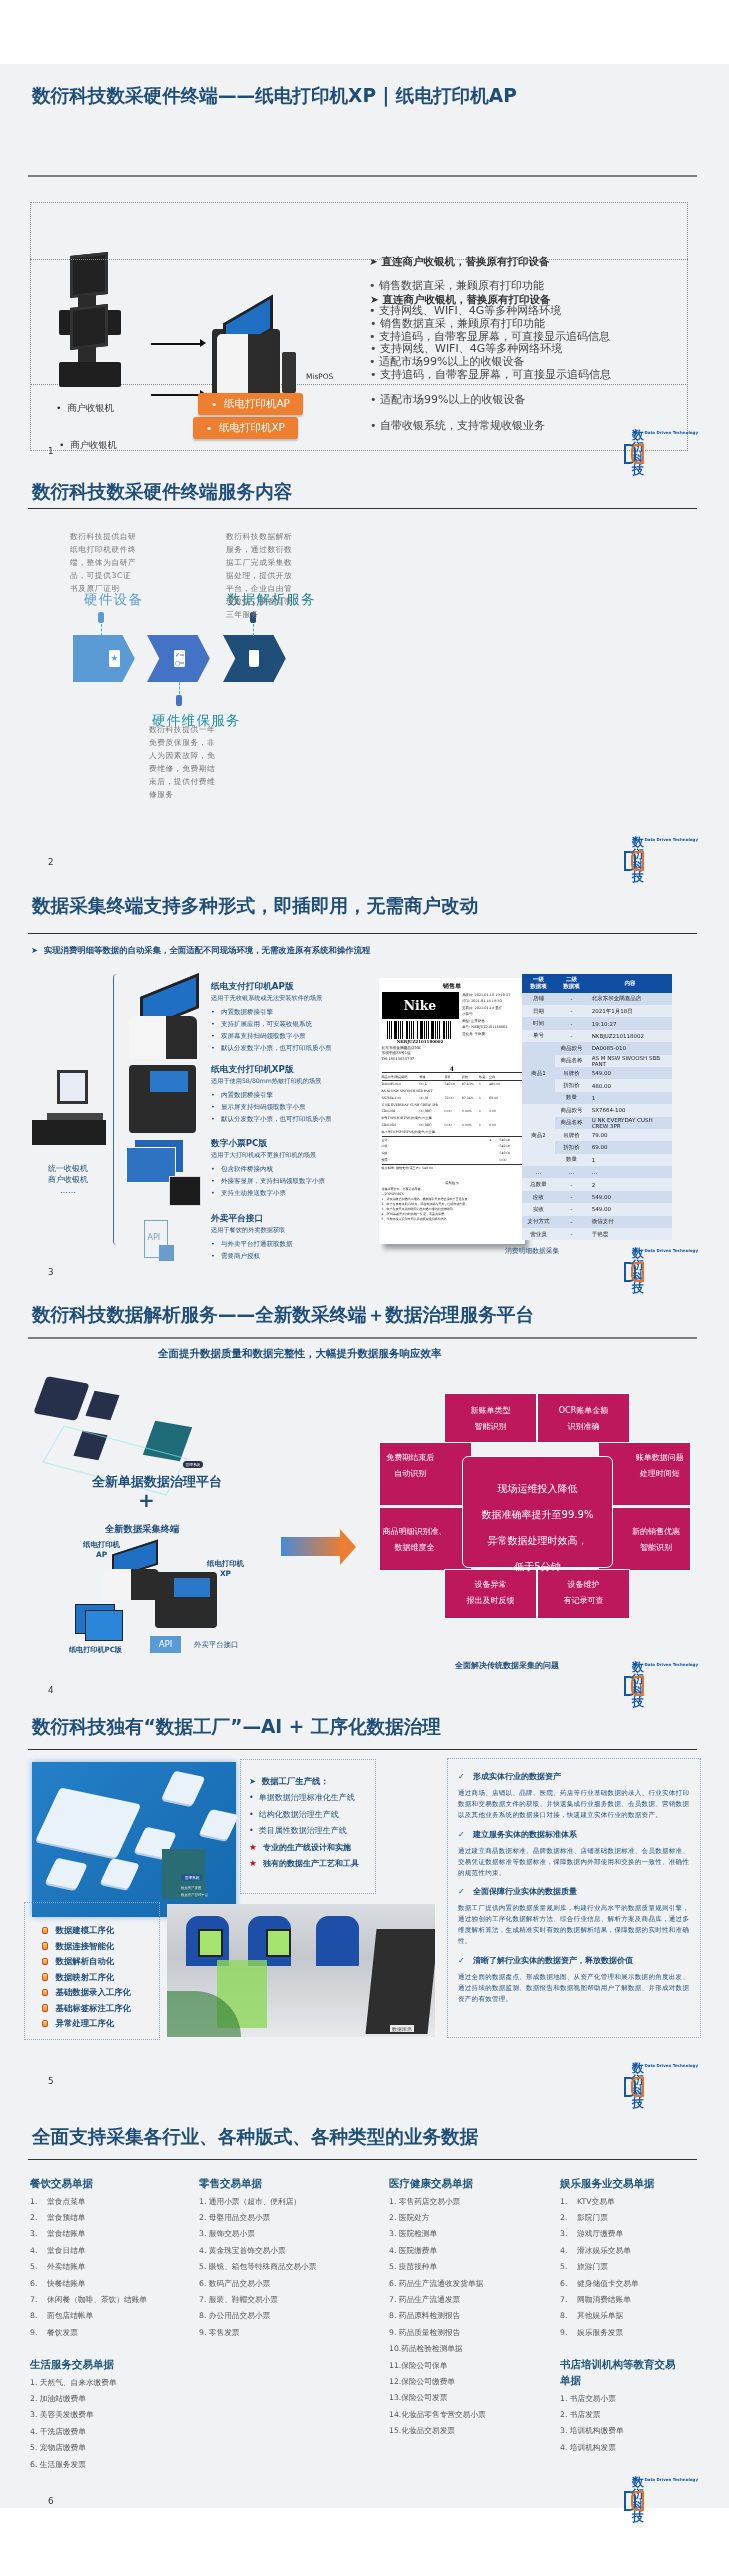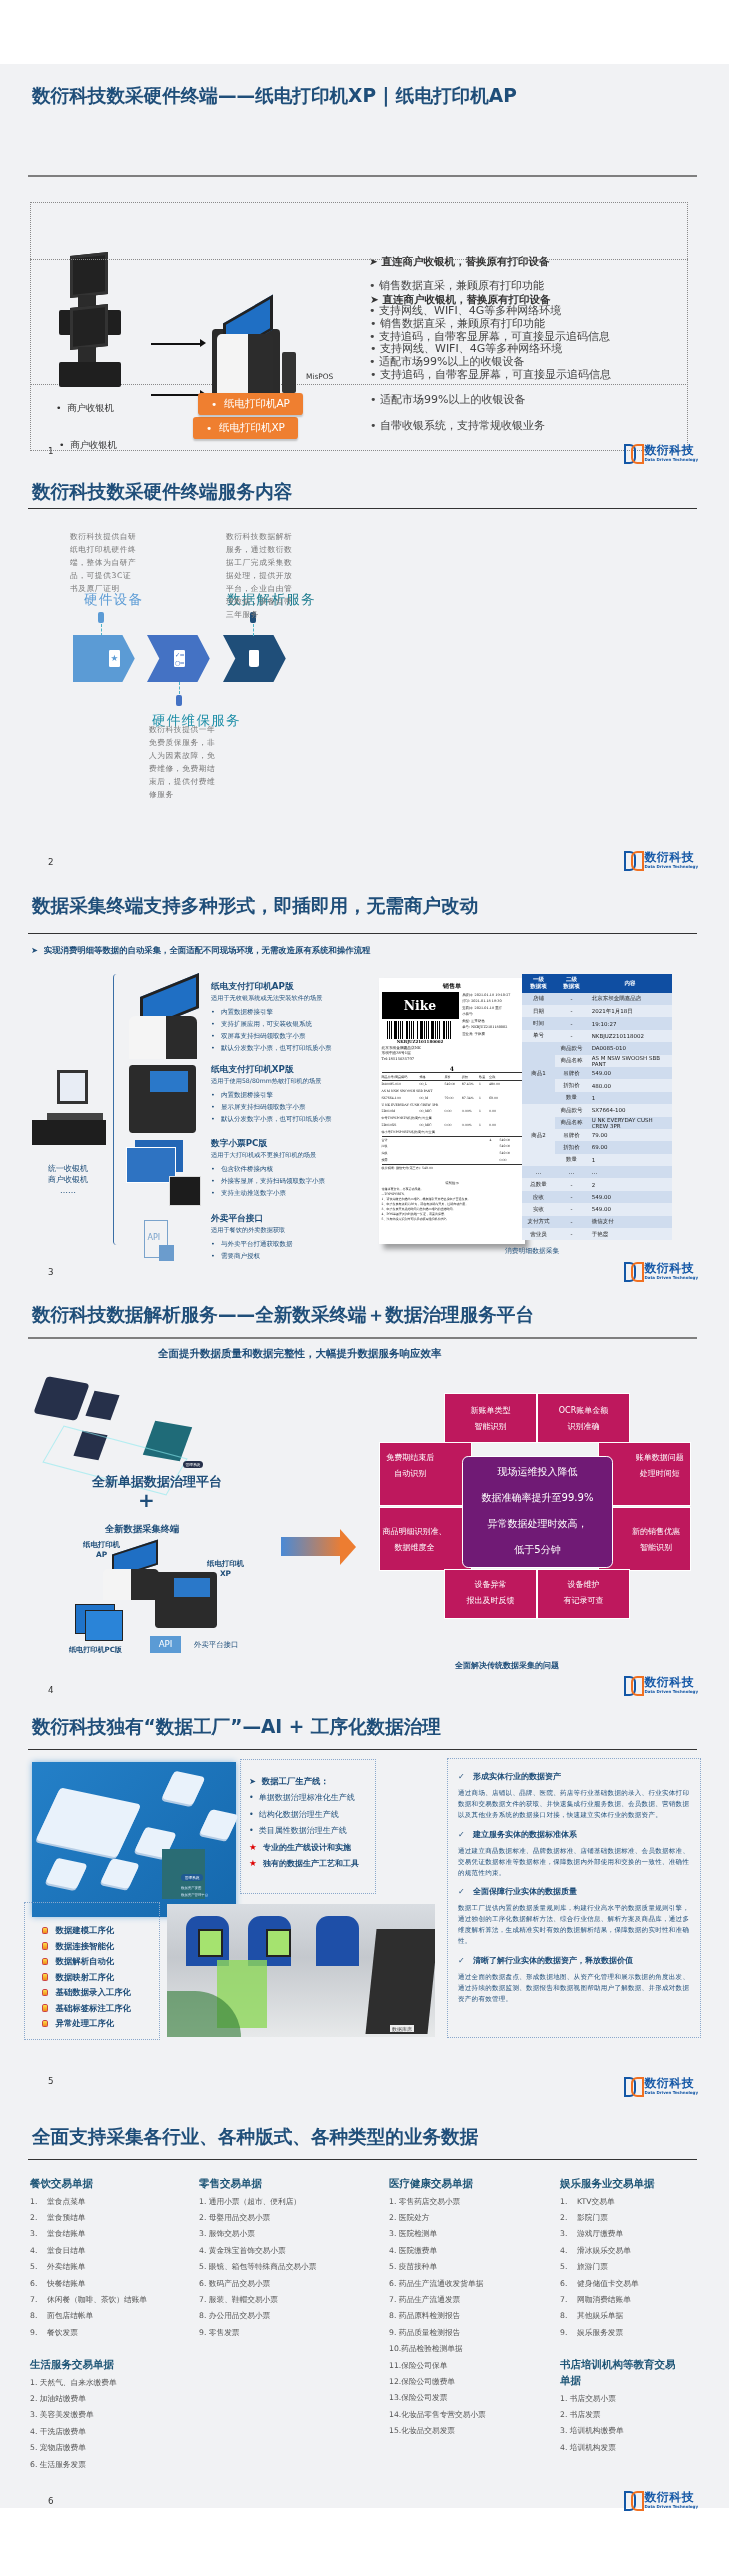--- a/index.html
+++ b/index.html
@@ -7,21 +7,21 @@
 .page{position:absolute;left:0;width:730px;background:#f1f2f4}
 .slide{position:absolute;left:0;width:730px}
 .title{position:absolute;left:32px;font-size:18.6px;font-weight:bold;color:#1f4e79;letter-spacing:0px;white-space:nowrap}
 .rule{position:absolute;left:28px;width:669px;height:1.2px;background:#333}
 .rule.grey{background:#7f7f7f;height:1.9px}
 .pgnum{position:absolute;left:48px;font-size:8.7px;color:#333}
 .logo{position:absolute;width:74px;height:25px;display:flex;align-items:center;gap:3.1px}
 .logo .mark{width:20px;height:20px;position:relative}
 .logo .mark .b{position:absolute;left:0;top:0;width:12.4px;height:20px;border:2.5px solid #1357a6;border-radius:0 6.2px 6.2px 0}
 .logo .mark .o{position:absolute;left:6.8px;top:0;width:13px;height:20px;border:2.5px solid #f07021;border-radius:6.2px 0 0 6.2px}
-.logo .txt{display:flex;flex-direction:column;line-height:1}
+.logo .txt{display:flex;line-height:1}
 .logo .cn{font-size:11.8px;font-weight:bold;color:#1357a6;letter-spacing:0.6px}
 .logo .en{font-size:4px;color:#1357a6;font-weight:bold;margin-top:1.2px;white-space:nowrap}
 .dashbox{position:absolute;border:0.9px dotted #8a8a8a}
 .tag-orange{position:absolute;background:#ef7f30;color:#fff;font-size:10.5px;border-radius:3.1px;display:flex;align-items:center;justify-content:center;box-shadow:0 1.2px 1.9px rgba(0,0,0,.2)}
 .bul-h{font-size:10.5px;font-weight:bold;color:#333;margin-bottom:8.7px}
 .bul{font-size:11px;color:#444;margin:0 0 10.5px 0}
 
 .pos{position:absolute}
 .pos .scr{position:absolute;left:11px;top:0;width:38px;height:42px;background:#222;border:3.1px solid #333;transform:skewY(-6deg)}
 .pos .stand{position:absolute;left:18.6px;top:41px;width:18.6px;height:17.3px;background:#2b2b2b}
@@ -45,21 +45,21 @@
 table.dt{border-collapse:separate;border-spacing:0.6px;background:#fff;font-size:5.5px;color:#222}
 table.dt th{background:#0f4ea2;color:#fff;font-weight:bold;padding:1.9px 1.2px;text-align:center;line-height:7.4px}
 table.dt td{padding:0 3.7px;height:12.4px}
 table.dt td.c{text-align:center}
 table.dt tr.a td{background:#cfdcee}
 table.dt tr.b td{background:#e4ebf5}
 table.dt td.grp{background:#cfdcee !important;text-align:center}
 .receipt{position:absolute;background:#fff;box-shadow:3.7px 5px 5px rgba(0,0,0,.35);font-family:"DejaVu Serif",serif;color:#111;font-size:3.7px}
 
 .grid-box{position:absolute;background:#be185d;border:0.6px solid #fff;color:#fff;font-size:8px;display:flex;align-items:center;justify-content:center;text-align:center;line-height:16px}
-.center-orange{position:absolute;background:#701a75;border:0.6px solid #fff;border-radius:6.2px;color:#fff;font-size:10px;text-align:center;line-height:26px;padding-top:2px}
+.center-orange{position:absolute;background:#be185d;border:0.6px solid #fff;border-radius:6.2px;color:#fff;font-size:10px;text-align:center;line-height:26px;padding-top:19px}
 
 .iso{position:absolute;background:linear-gradient(135deg,#2480c8,#1568ad);box-shadow:0 0 6.2px #8bb9e0}
 .iso .blk{position:absolute;background:#e9f2fb;border-radius:3.7px;box-shadow:0 1.9px 0 #b5cde6}
 .thumb{display:inline-block;width:6.2px;height:7.4px;background:linear-gradient(#ffe04a,#f08a1a);border:0.6px solid #c44;border-radius:1.9px 1.9px 1.2px 1.2px;margin-right:7.4px;vertical-align:middle}
 .redstar{color:#d00;font-size:8.7px;margin-right:6.2px}
 
 .cat-h{font-size:10.5px;font-weight:bold;color:#1f5677;margin-bottom:2.5px;line-height:16px}
 .cat-li{font-size:7.7px;color:#555;line-height:16.4px;white-space:nowrap}
 </style>
 </head>

